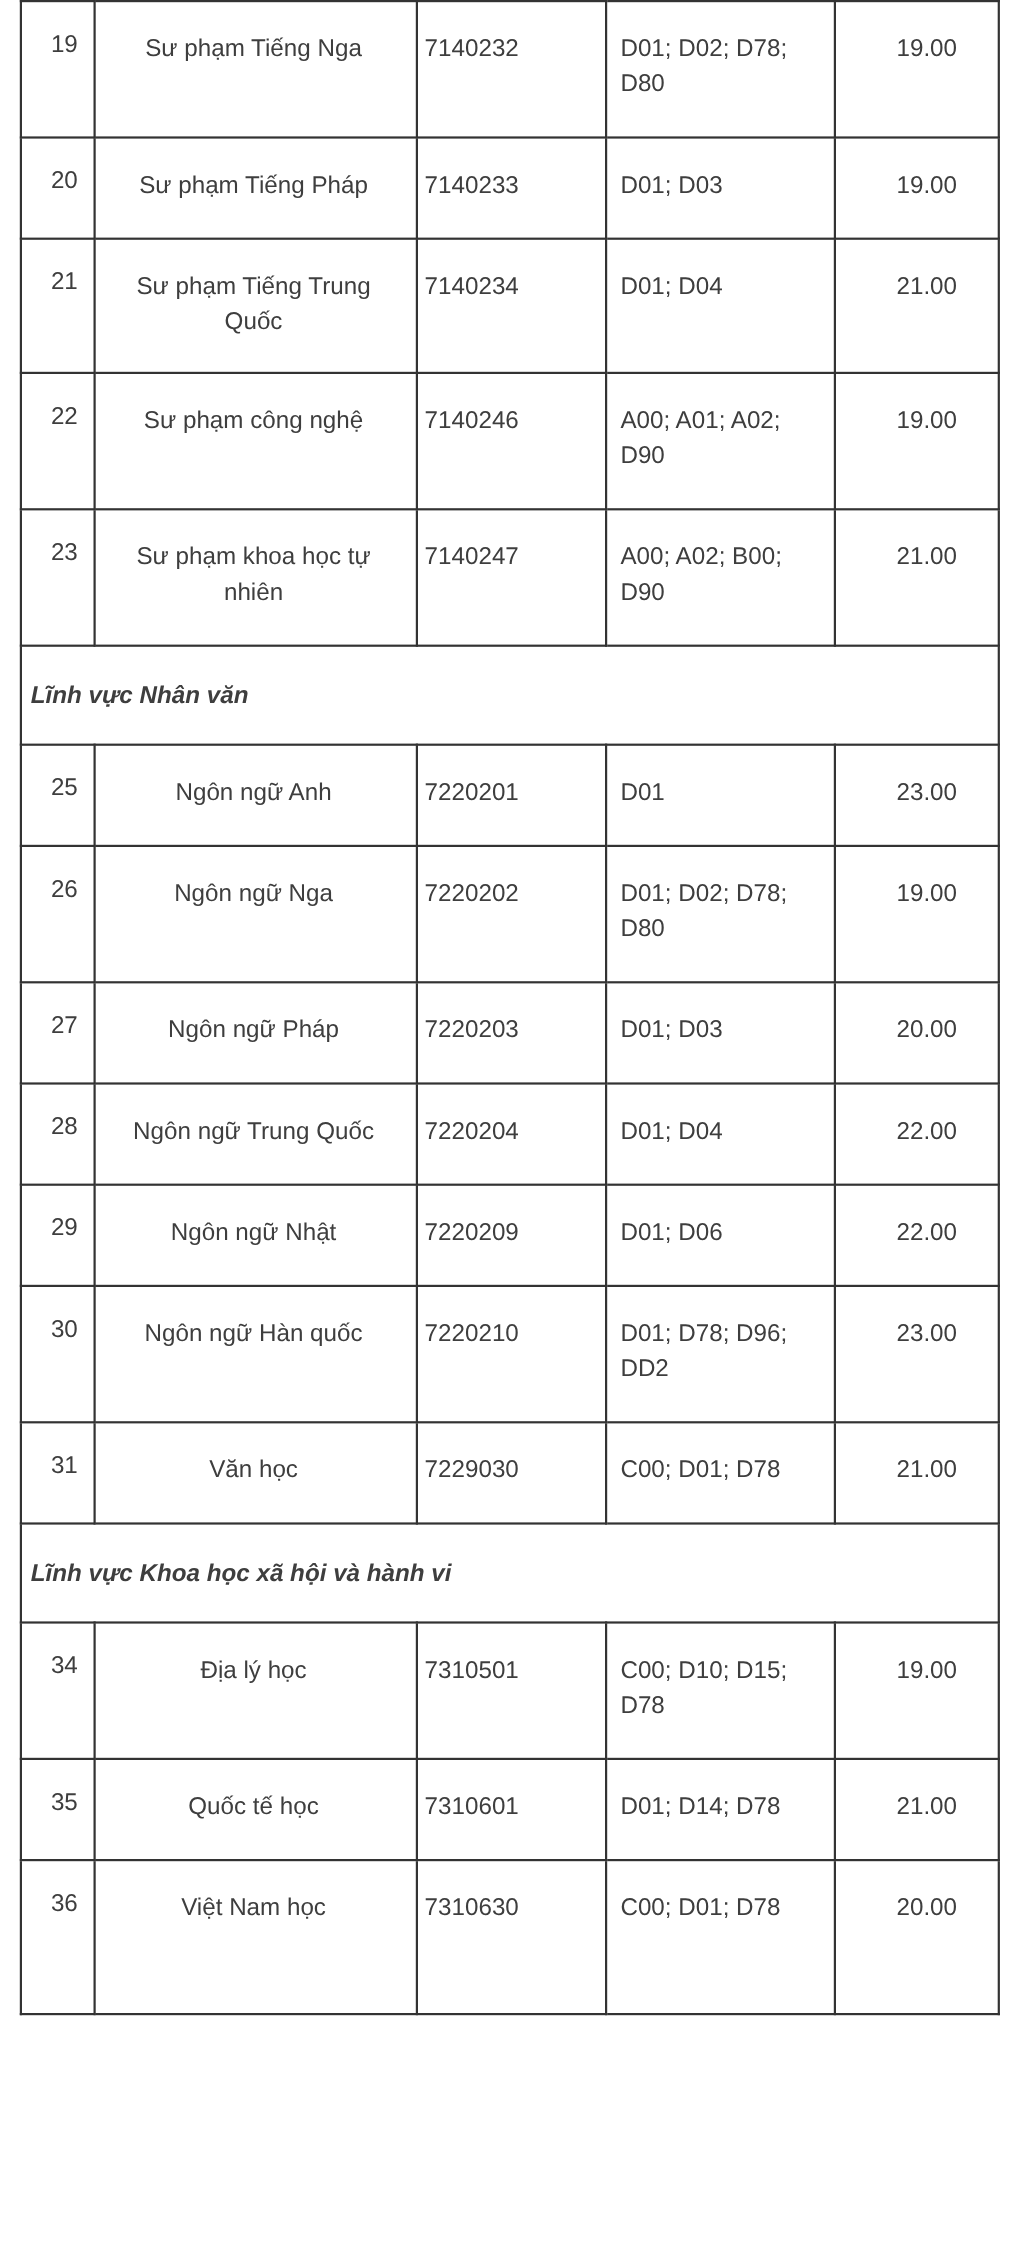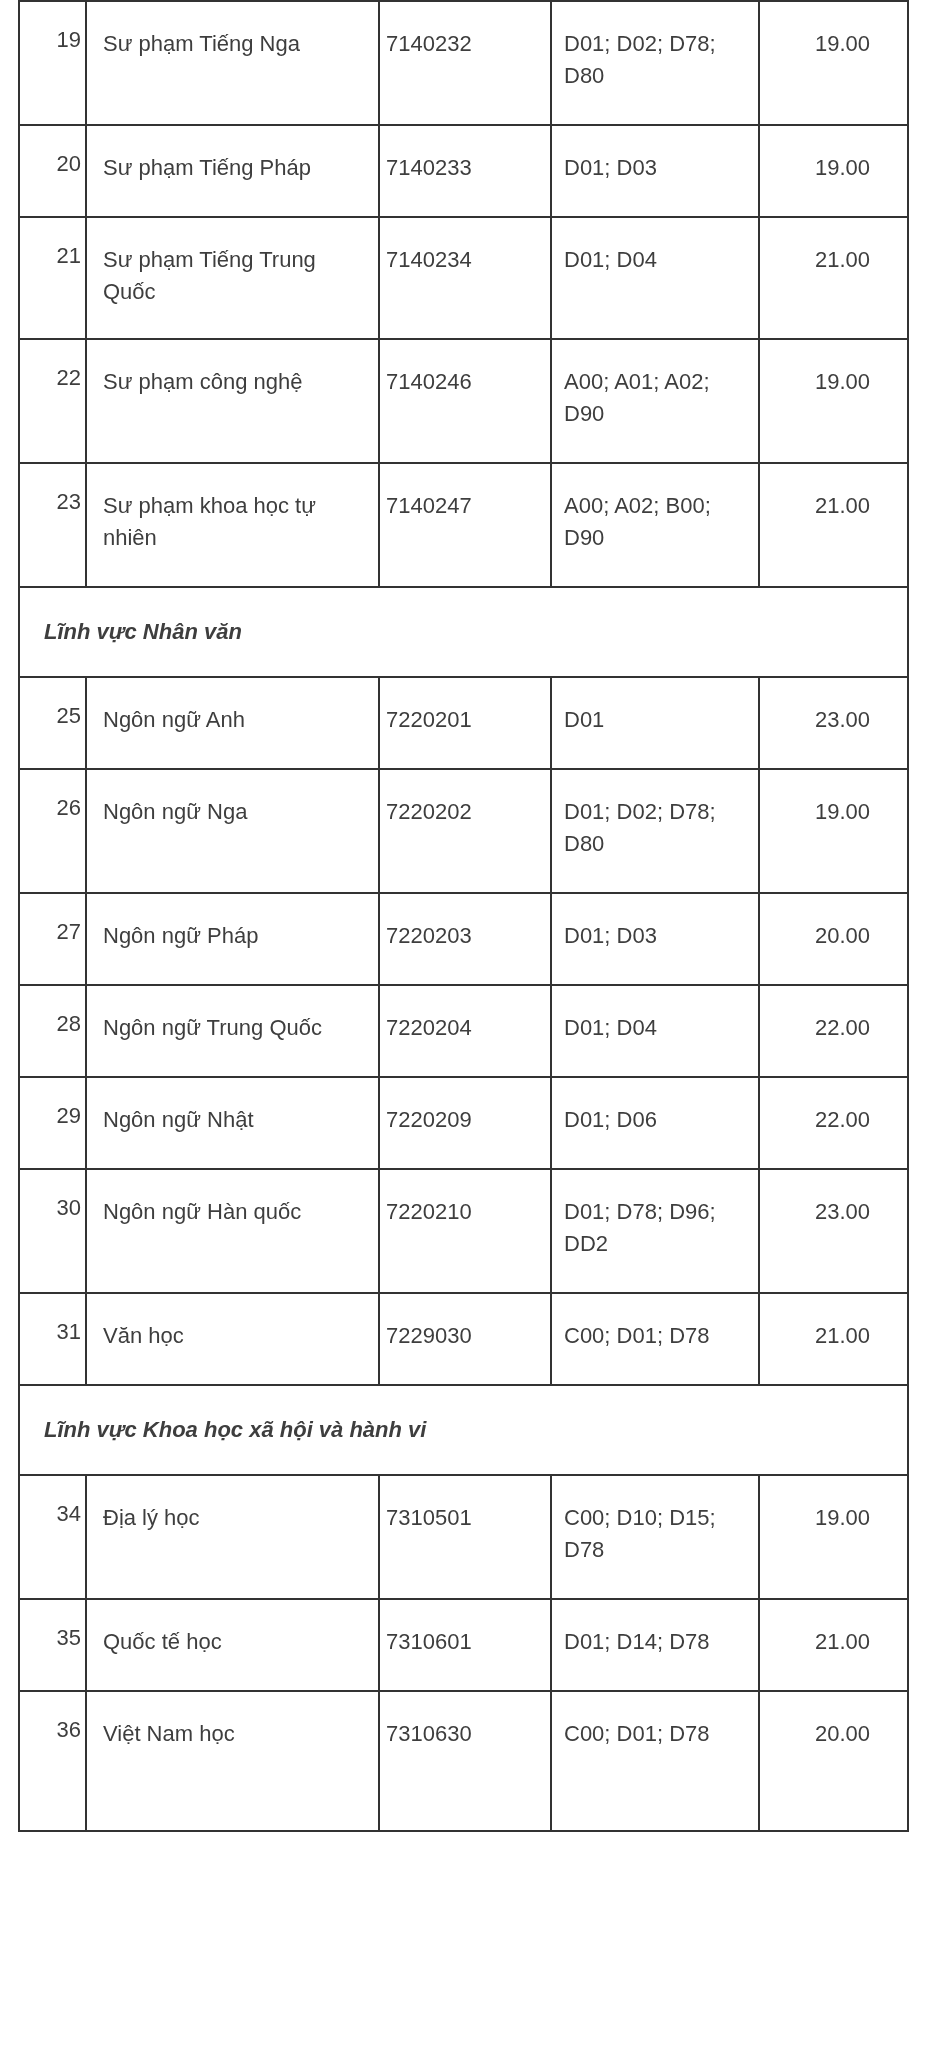--- a/index.html
+++ b/index.html
@@ -23,26 +23,26 @@
   }
   table.adm td {
     border: 2px solid #333333;
     font-size: 22px;
     line-height: 32px;
     color: #3e3e3e;
     vertical-align: top;
     word-wrap: break-word;
   }
   td.c-num {
-    text-align: right;
+    text-align: center;
     vertical-align: middle;
     padding: 22px 4px 8px 16px;
   }
   td.c-name {
-    text-align: left;
+    text-align: center;
     padding: 26px 20px 30px 16px;
   }
   td.c-code {
     text-align: left;
     padding: 26px 6px 30px 6px;
   }
   td.c-comb {
     text-align: left;
     padding: 26px 12px 32px 12px;
   }
@@ -51,21 +51,21 @@
     padding: 26px 6px 30px 24px;
   }
   td.c-section {
     font-size: 30px;
     font-weight: bold;
     font-style: italic;
     line-height: 40px;
     color: #383838;
     vertical-align: middle;
     text-align: left;
-    padding: 28px 10px 28px 24px;
+    padding: 28px 10px 28px 8px;
   }
   
   tbody tr:last-child td {
     padding-bottom: 80px;
   }
 </style>
 </head>
 <body>
 
 <table class="adm">

